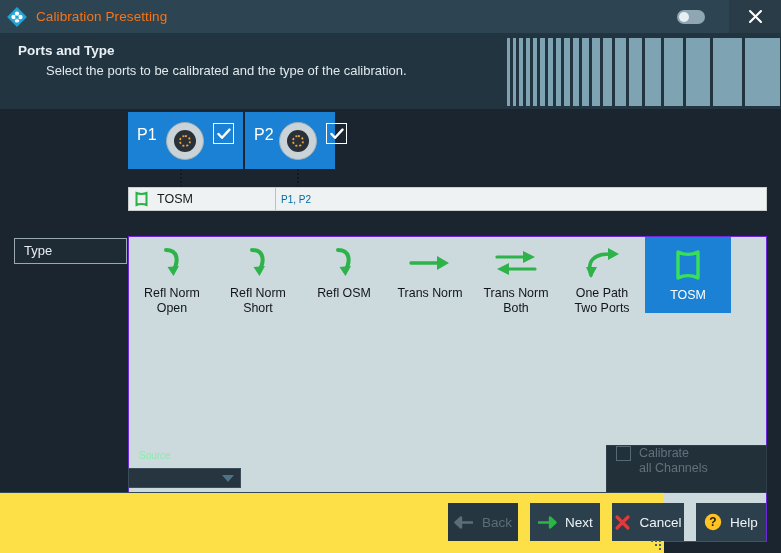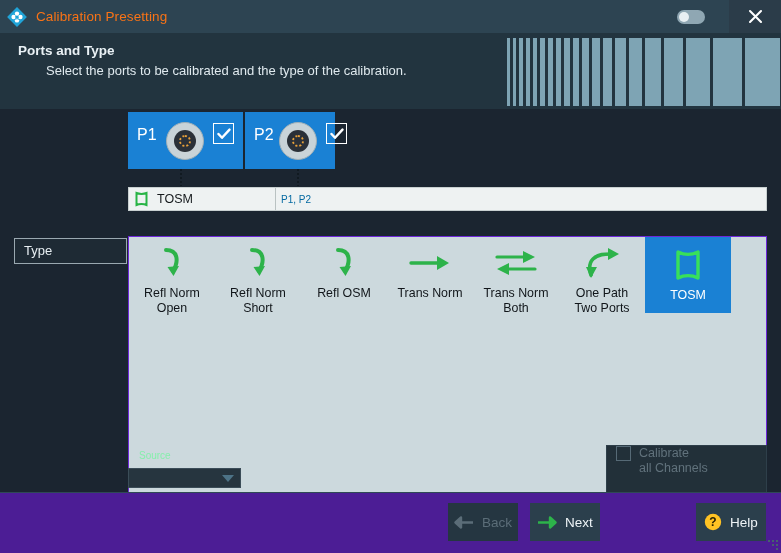--- a/index.html
+++ b/index.html
@@ -182,22 +182,22 @@
   .calall .cbox{
     width:15px;height:15px;border:1px solid #566a76;background:#223039;
     margin-left:9px;margin-right:8px;flex:0 0 auto;box-sizing:border-box;
   }
   .calall .clabel{
     color:#61727c;font-size:12.5px;line-height:15px;white-space:pre-line;
   }
 
   
   .footer{
-    position:absolute;left:0;top:492px;width:781px;height:61px;
-    background:#4c1d95;
+    position:absolute;left:0;top:492px;width:664px;height:61px;
+    background:#fde047;
     border-top:1px solid #2f4956;
     box-sizing:border-box;
   }
   .btn{
     position:absolute;top:10px;height:38px;
     background:#2b3f4c;border:none;box-sizing:border-box;
     display:flex;align-items:center;justify-content:center;
     color:#eef4f7;font-size:13.5px;font-family:"Liberation Sans", sans-serif;
     cursor:pointer;
   }
@@ -404,20 +404,28 @@
 
     <div class="btn" id="btn-next">
       <span class="bicon">
         <svg width="20" height="13" viewBox="0 0 20 13">
           <path d="M1 6.5 L14 6.5 M13 1.5 L18.5 6.5 L13 11.5 Z" stroke="#2db34a" stroke-width="2.4" fill="#2db34a" stroke-linejoin="round"></path>
         </svg>
       </span>
       <span>Next</span>
     </div>
 
+    <div class="btn" id="btn-cancel">
+      <span class="bicon">
+        <svg width="17" height="17" viewBox="0 0 17 17">
+          <path d="M3 3 L14 14 M14 3 L3 14" stroke="#e03a3a" stroke-width="3.2" stroke-linecap="round"></path>
+        </svg>
+      </span>
+      <span>Cancel</span>
+    </div>
 
     <div class="btn" id="btn-help">
       <span class="bicon">
         <svg width="18" height="18" viewBox="0 0 18 18">
           <circle cx="9" cy="9" r="8.2" fill="#ffc324"></circle>
           <text x="9" y="13.4" font-size="12" font-weight="bold" fill="#2a2100" text-anchor="middle" font-family="Liberation Sans, sans-serif">?</text>
         </svg>
       </span>
       <span>Help</span>
     </div>

